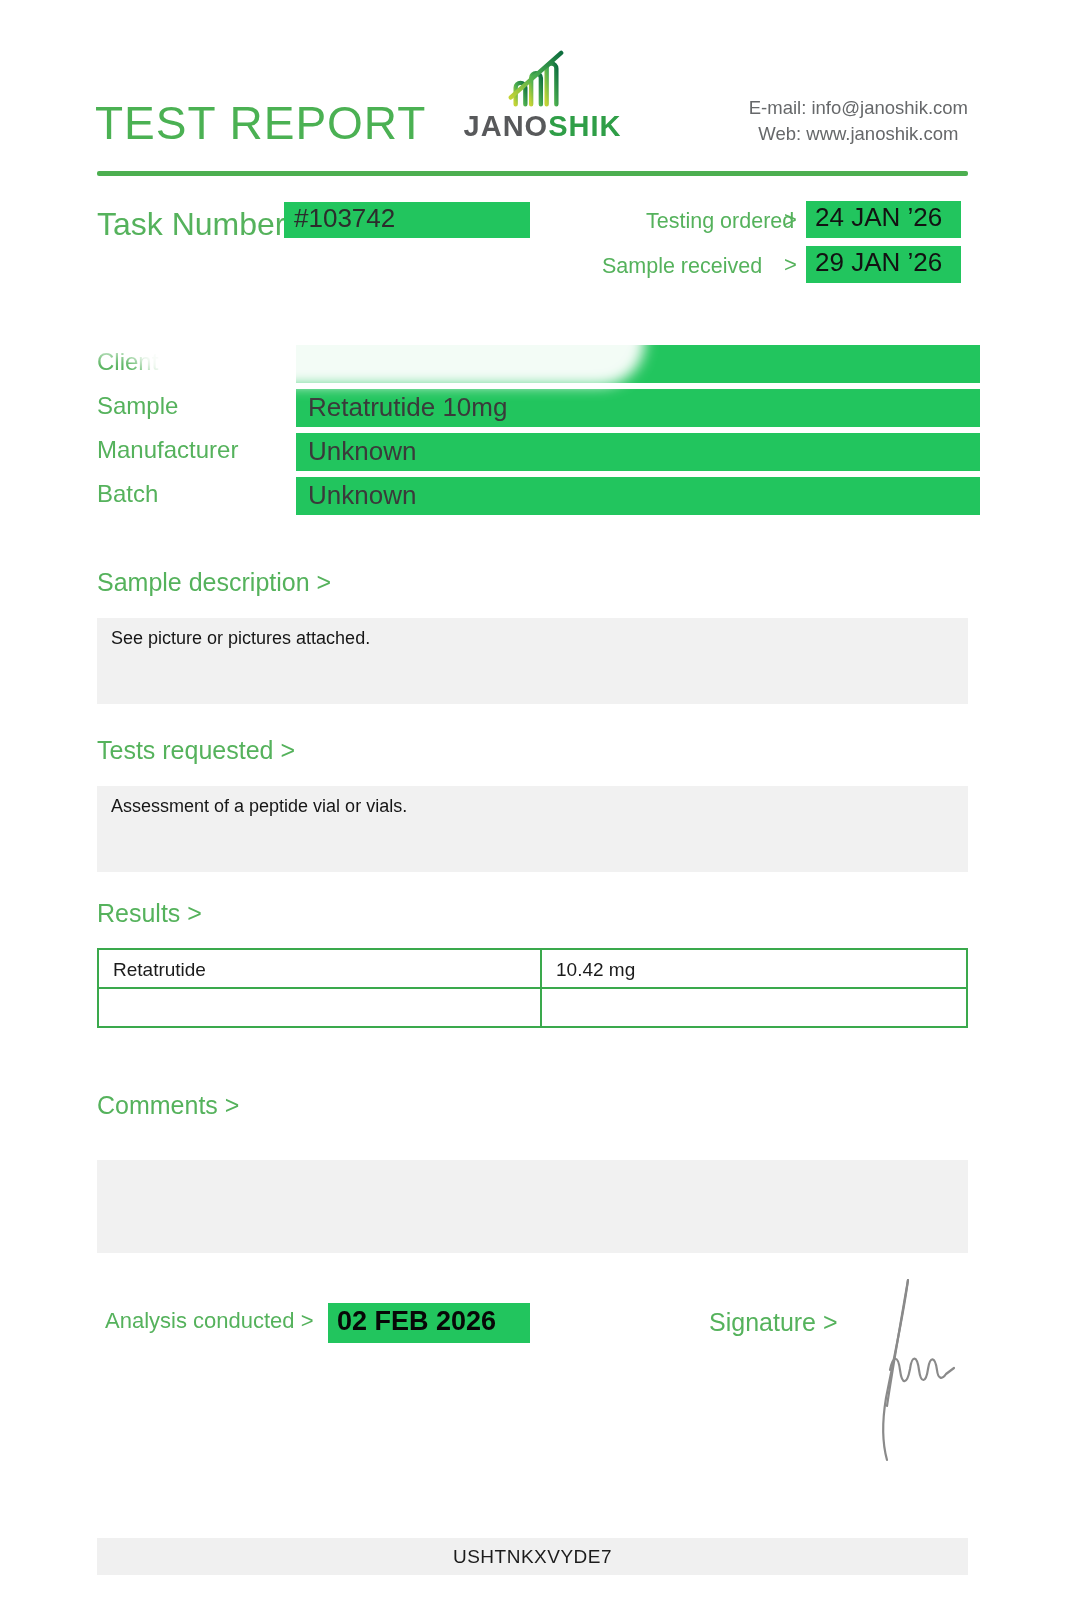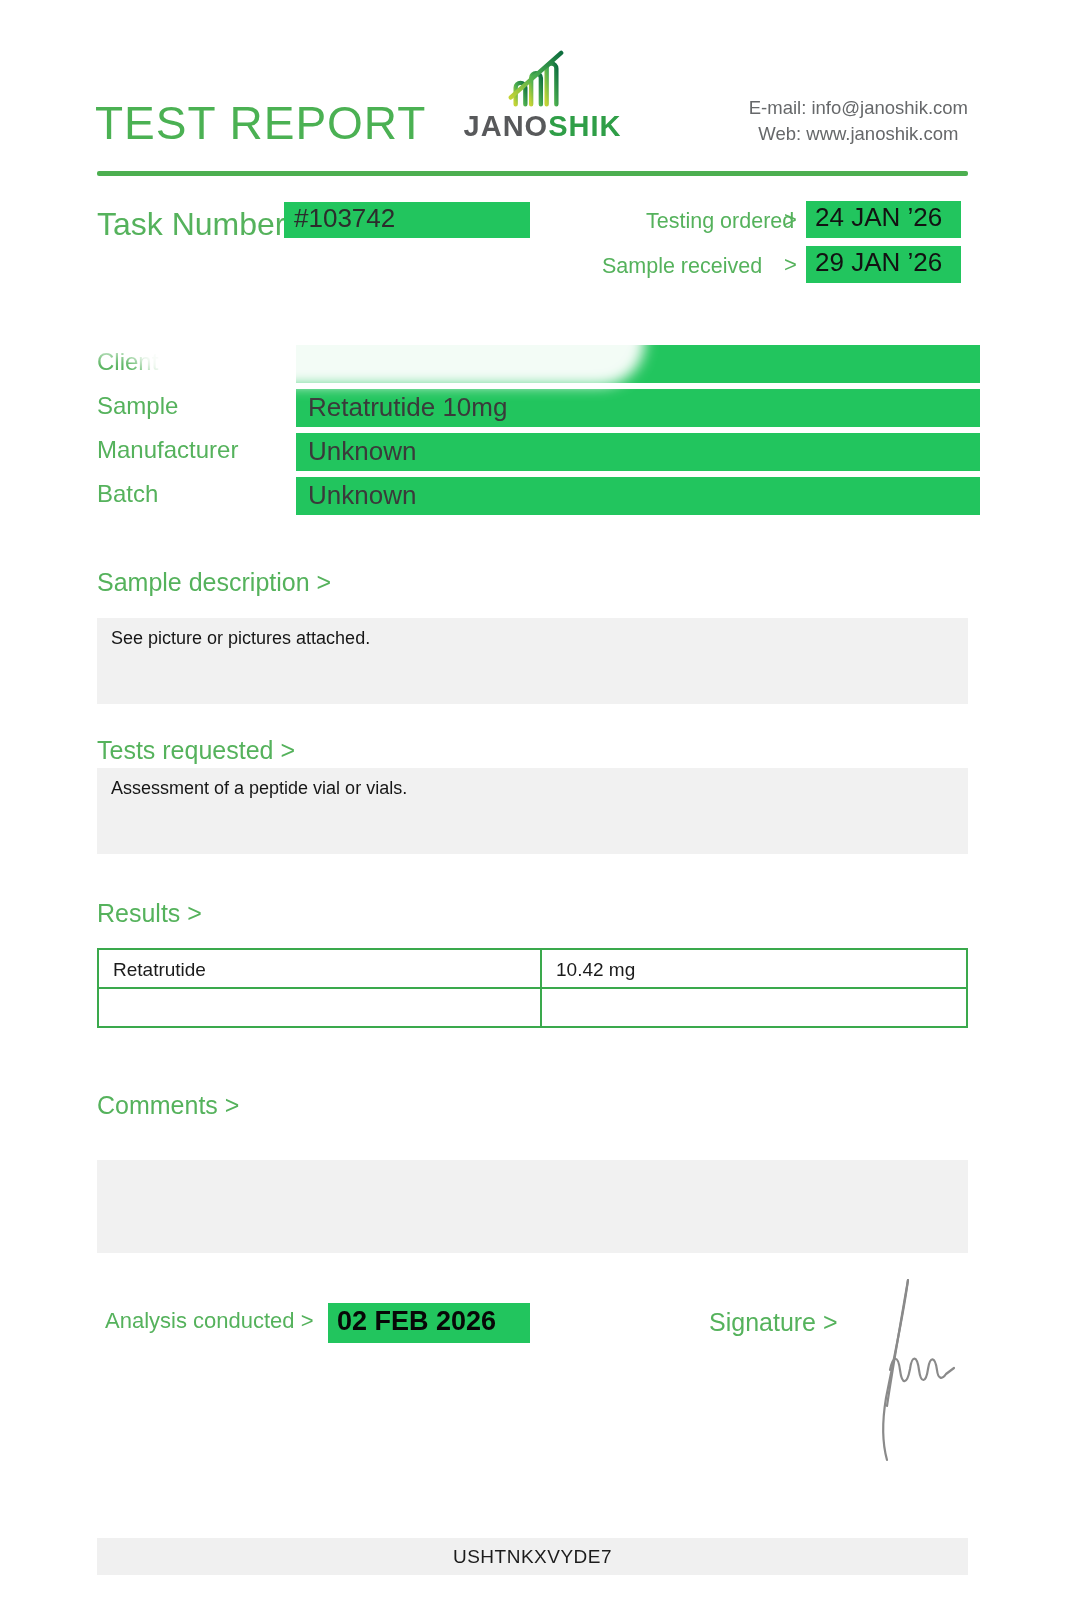--- a/index.html
+++ b/index.html
@@ -73,21 +73,21 @@
   .section-heading{left:97px;font-size:25px;}
   .h-sampledesc{top:568px;}
   .h-tests{top:736px;}
   .h-results{top:899px;}
   .h-comments{top:1091px;}
   .text-box{
     left:97px;width:871px;background:#f1f1f1;box-sizing:border-box;
     font-size:18px;color:#161616;padding:10px 14px;
   }
   .box-sampledesc{top:618px;height:86px;}
-  .box-tests{top:768px;height:86px;}
+  .box-tests{top:786px;height:86px;}
   .box-comments{top:1160px;height:93px;}
 
   
   .results-table{
     left:97px;top:948px;width:871px;
     border-collapse:collapse;
   }
   .results-table td{
     border:2px solid #3aa94c;
     height:39px;box-sizing:border-box;

